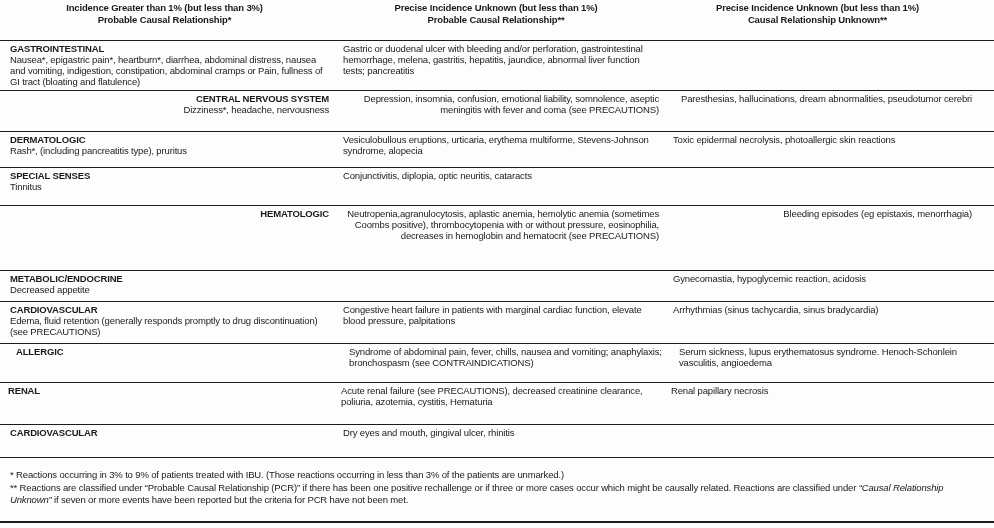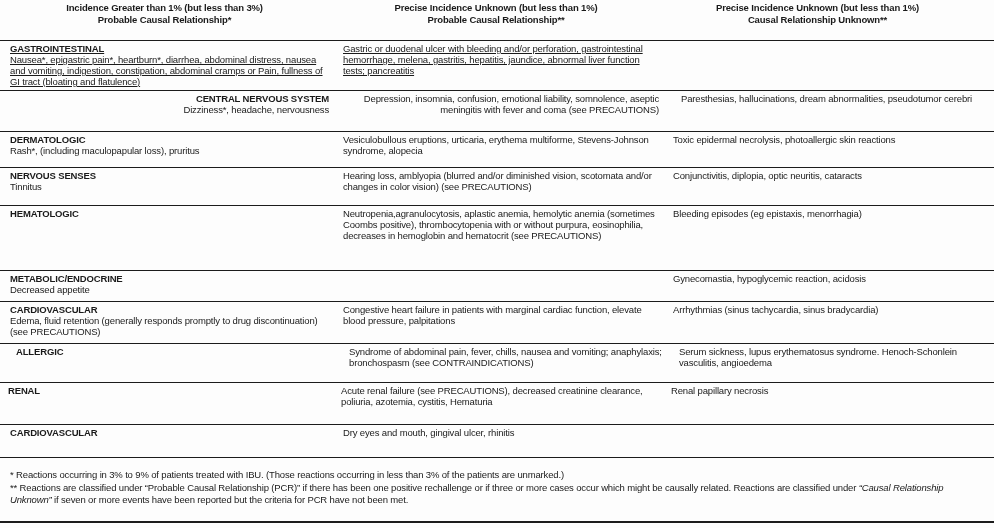--- a/index.html
+++ b/index.html
@@ -21,25 +21,25 @@
     grid-template-columns: 333px 330px 1fr;
     padding: 2px 8px 0 10px;
     box-sizing: border-box;
   }
   .cell { padding-right: 14px; }
   .hdr { min-height: 40px; }
   .hdr .cell { text-align: center; font-weight: bold; line-height: 12px; padding-right: 24px; }
   .drow { border-top: 1.5px solid #1c1c1c; }
   .sys { font-weight: bold; }
   .offset1 { }
-  .r-gi      { min-height: 50px; text-decoration: underline; }
+  .r-gi      { min-height: 50px; }
   .r-cns     { min-height: 41px; text-align: right; }
   .r-derm    { min-height: 36px; }
   .r-senses  { min-height: 38px; }
-  .r-hema    { min-height: 65px; }
+  .r-hema    { min-height: 65px; text-align: right; }
   .r-metab   { min-height: 31px; }
   .r-cardio  { min-height: 42px; }
   .r-allergy { min-height: 39px; padding-left: 16px; }
   .r-renal   { min-height: 42px; padding-left: 8px; }
   .r-misc    { min-height: 33px; }
   .footnotes {
     border-top: 1.5px solid #1c1c1c;
     border-bottom: 2px solid #1c1c1c;
     min-height: 55px;
     box-sizing: border-box;
@@ -90,50 +90,47 @@
       <div class="offset1">Depression, insomnia, confusion, emotional liability, somnolence, aseptic meningitis with fever and coma (see PRECAUTIONS)</div>
     </div>
     <div class="cell">
       <div class="offset1">Paresthesias, hallucinations, dream abnormalities, pseudotumor cerebri</div>
     </div>
   </div>
 
   <div class="row drow r-derm">
     <div class="cell">
       <div class="sys">DERMATOLOGIC</div>
-      <div>Rash*, (including maculopapular loss), pruritus</div>
+      <div>Rash*, (including pancreatitis type), pruritus</div>
     </div>
     <div class="cell">
       <div class="offset1">Vesiculobullous eruptions, urticaria, erythema multiforme, Stevens-Johnson syndrome, alopecia</div>
     </div>
     <div class="cell">
       <div class="offset1">Toxic epidermal necrolysis, photoallergic skin reactions</div>
     </div>
   </div>
 
   <div class="row drow r-senses">
     <div class="cell">
-      <div class="sys">NERVOUS SENSES</div>
+      <div class="sys">SPECIAL SENSES</div>
       <div>Tinnitus</div>
     </div>
     <div class="cell">
-      <div class="offset1">Hearing loss, amblyopia (blurred and/or diminished vision, scotomata and/or changes in color vision) (see PRECAUTIONS)</div>
-    </div>
-    <div class="cell">
       <div class="offset1">Conjunctivitis, diplopia, optic neuritis, cataracts</div>
     </div>
   </div>
 
   <div class="row drow r-hema">
     <div class="cell">
       <div class="sys">HEMATOLOGIC</div>
       <div></div>
     </div>
     <div class="cell">
-      <div class="offset1">Neutropenia,agranulocytosis, aplastic anemia, hemolytic anemia (sometimes Coombs positive), thrombocytopenia with or without purpura, eosinophilia, decreases in hemoglobin and hematocrit (see PRECAUTIONS)</div>
+      <div class="offset1">Neutropenia,agranulocytosis, aplastic anemia, hemolytic anemia (sometimes Coombs positive), thrombocytopenia with or without pressure, eosinophilia, decreases in hemoglobin and hematocrit (see PRECAUTIONS)</div>
     </div>
     <div class="cell">
       <div class="offset1">Bleeding episodes (eg epistaxis, menorrhagia)</div>
     </div>
   </div>
 
   <div class="row drow r-metab">
     <div class="cell">
       <div class="sys">METABOLIC/ENDOCRINE</div>
       <div>Decreased appetite</div>

